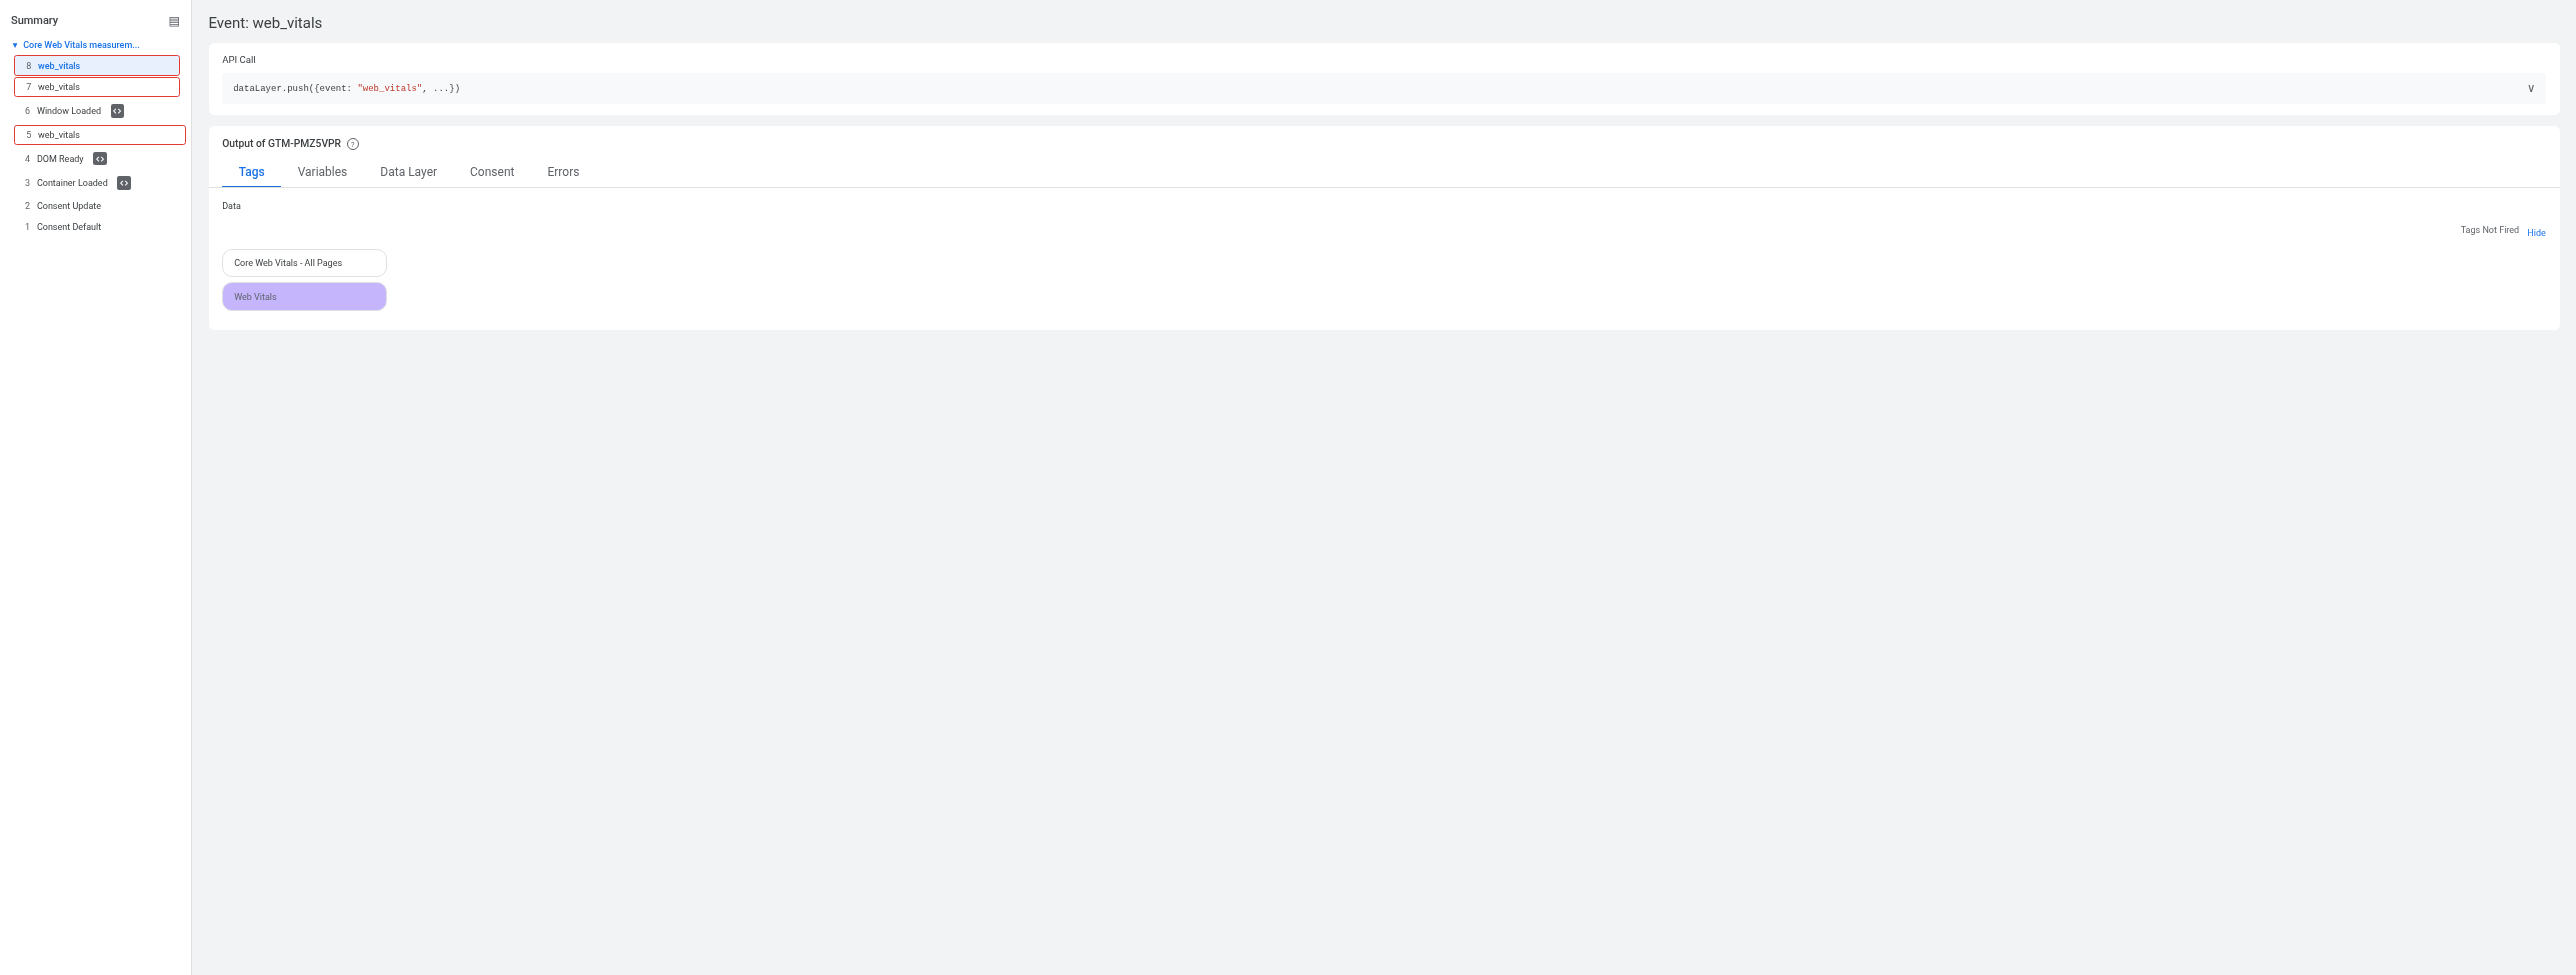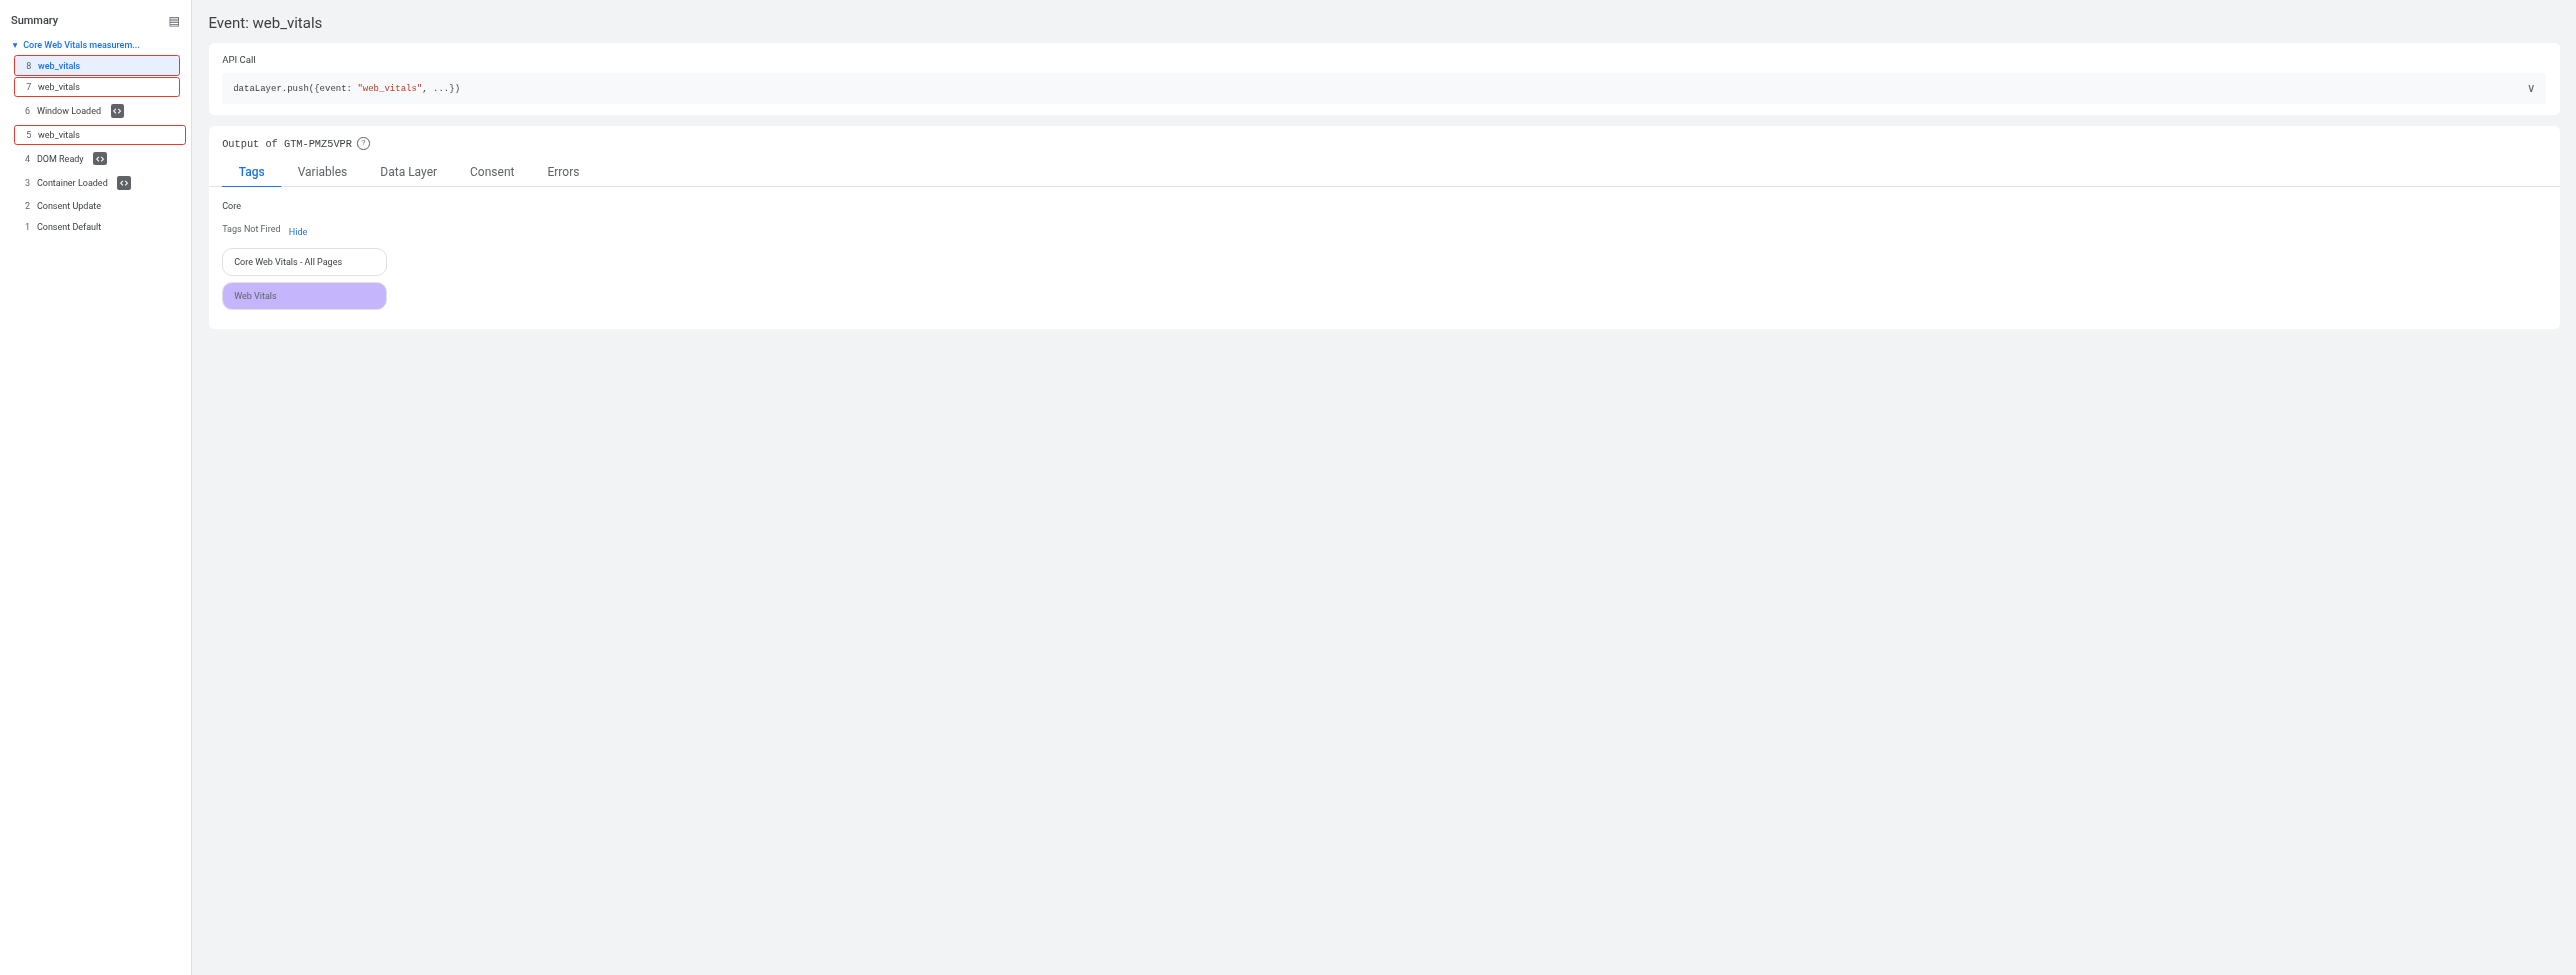--- a/index.html
+++ b/index.html
@@ -170,21 +170,20 @@
 
     .output-section {
       padding: 0;
     }
 
     .output-header {
       display: flex;
       align-items: flex-end;
       gap: 5.5px;
       padding: 11px 13.7px 0 13.7px;
-      font-family: Liberation Mono, monospace;
     }
 
     .output-title {
       font-size: 10.3px;
       color: #3c4043;
       font-weight: 500;
     }
 
     .help-icon {
       display: inline-flex;
@@ -235,20 +234,21 @@
       font-size: 9px;
       color: #3c4043;
       margin-bottom: 13.7px;
     }
 
     .tags-not-fired-header {
       display: flex;
       align-items: center;
       gap: 8.2px;
       margin-bottom: 8.2px;
+      justify-content: flex-end;
     }
 
     .hide-link {
       color: #1a73e8;
       font-size: 9px;
       cursor: pointer;
     }
 
     .tag-card {
       border: 0.7px solid #e0e0e0;
@@ -367,21 +367,21 @@
 
       <div class="tabs-bar">
         <div class="tab active">Tags</div>
         <div class="tab">Variables</div>
         <div class="tab">Data Layer</div>
         <div class="tab">Consent</div>
         <div class="tab">Errors</div>
       </div>
 
       <div class="tab-content">
-        <div class="none-label">Core</div>
+        <div class="none-label">Data</div>
 
         <div class="tags-not-fired-header">
           <span class="section-title">Tags Not Fired</span>
           <span class="hide-link">Hide</span>
         </div>
 
         <div class="tag-card">
           <span>Core Web Vitals - All Pages</span>
         </div>
         <div class="tag-card secondary">

